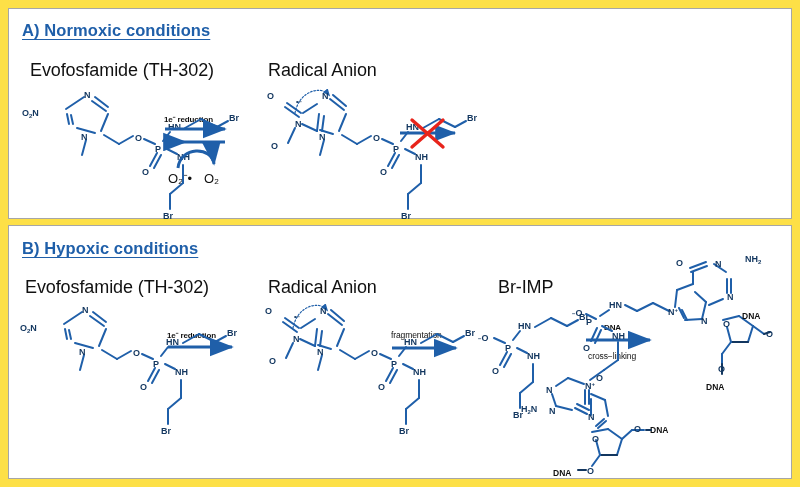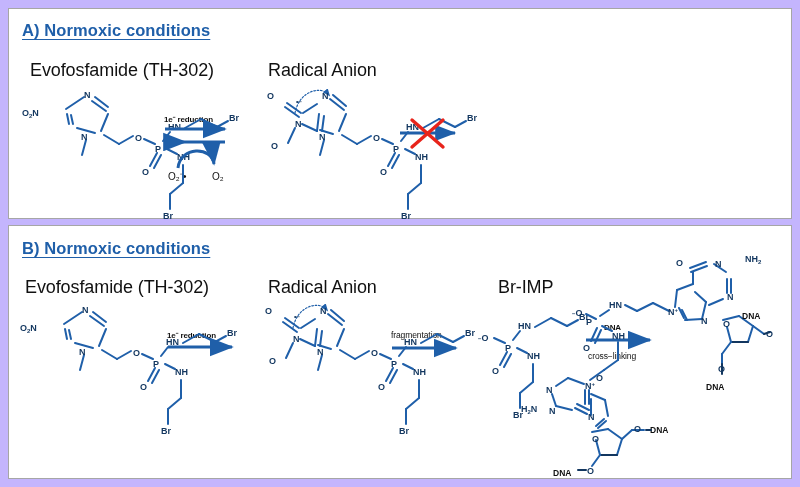--- a/index.html
+++ b/index.html
@@ -1,26 +1,26 @@
 <!DOCTYPE html>
 <html><head>
 <meta charset="utf-8">
 <style>
   html,body{margin:0;padding:0;background:#ffffff;}
   body{width:800px;height:487px;font-family:"Liberation Sans",sans-serif;-webkit-font-smoothing:none;}
-  #stage{position:relative;width:800px;height:487px;background:#c4b5fd;overflow:hidden;}
+  #stage{position:relative;width:800px;height:487px;background:#fde047;overflow:hidden;}
   .panel{position:absolute;left:8px;background:#ffffff;border:1px solid #a6a6a6;box-sizing:border-box;}
   #panel-a{top:8px;width:784px;height:211px;}
   #panel-b{top:225px;width:784px;height:254px;}
   .panel-title{position:absolute;font-weight:bold;font-size:16.5px;color:#1f5fa9;
       text-decoration:underline;text-underline-offset:3px;letter-spacing:.1px;white-space:nowrap;}
   .mol-caption{position:absolute;font-size:18px;color:#111111;white-space:nowrap;letter-spacing:-.1px;}
   .rxn-label{position:absolute;font-size:8px;color:#111111;white-space:nowrap;font-weight:bold;letter-spacing:-.1px;}
   .rxn-label.thin{font-weight:normal;font-size:8.5px;}
-  .o2-label{position:absolute;font-size:10px;color:#111111;white-space:nowrap;}
+  .o2-label{position:absolute;font-size:13px;color:#111111;white-space:nowrap;}
   .svg-layer{position:absolute;left:0;top:0;width:800px;height:487px;pointer-events:none;}
   svg{overflow:visible;}
   .bond{stroke:#1f5fa9;stroke-width:2;fill:none;stroke-linecap:round;stroke-linejoin:round;}
   .bond-dk{stroke:#12365f;stroke-width:2;fill:none;stroke-linecap:round;stroke-linejoin:round;}
   .dotted{stroke:#1f5fa9;stroke-width:1.2;fill:none;stroke-dasharray:1.6 1.8;stroke-linecap:round;}
   .atom{font-family:"Liberation Sans",sans-serif;font-size:9px;fill:#12365f;font-weight:bold;}
   .atom-blk{font-family:"Liberation Sans",sans-serif;font-size:8.5px;fill:#111111;font-weight:bold;}
   .atom-sub{font-size:6px;}
   .atom-sup{font-size:6px;}
   .arrow-fill{fill:#1f5fa9;}
@@ -29,37 +29,37 @@
 </style>
 </head>
 <body>
 
 <div id="stage">
 
   <div class="panel" id="panel-a"></div>
   <div class="panel" id="panel-b"></div>
 
   <div class="panel-title" style="left:22px;top:21px;">A) Normoxic conditions</div>
-  <div class="panel-title" style="left:22px;top:239px;">B) Normoxic conditions</div>
+  <div class="panel-title" style="left:22px;top:239px;">B) Hypoxic conditions</div>
 
   <div class="mol-caption" style="left:30px;top:60px;">Evofosfamide (TH-302)</div>
   <div class="mol-caption" style="left:268px;top:60px;">Radical Anion</div>
 
   <div class="mol-caption" style="left:25px;top:277px;">Evofosfamide (TH-302)</div>
   <div class="mol-caption" style="left:268px;top:277px;">Radical Anion</div>
   <div class="mol-caption" style="left:478px;top:277px;margin-left:20px;">Br-IMP</div>
 
   <div class="rxn-label" style="left:164px;top:113px;">1e⁻ reduction</div>
   <div class="rxn-label" style="left:167px;top:329px;">1e⁻ reduction</div>
   <div class="rxn-label thin" style="left:391px;top:330px;">fragmentation</div>
   <div class="rxn-label" style="left:604px;top:323px;">DNA</div>
   <div class="rxn-label thin" style="left:588px;top:351px;">cross−linking</div>
 
   <div class="o2-label" style="left:168px;top:169px;"><span>O₂⁻•</span></div>
-  <div class="o2-label" style="left:212px;top:171px;"><span>O₂</span></div>
+  <div class="o2-label" style="left:204px;top:171px;"><span>O₂</span></div>
 
   <svg class="svg-layer" viewBox="0 0 800 487">
     <defs>
       <marker id="ahd" markerWidth="9" markerHeight="9" refX="7.4" refY="3.1" orient="auto">
         <path d="M0,0 L8,3.1 L0,6.2 z" class="arrow-fill"></path>
       </marker>
       <marker id="ahd-l" markerWidth="9" markerHeight="9" refX="7.4" refY="3.1" orient="auto">
         <path d="M8,0 L0,3.1 L8,6.2 z" class="arrow-fill"></path>
       </marker>
       <marker id="ahd-sm" markerWidth="8" markerHeight="8" refX="6.6" refY="2.7" orient="auto">

